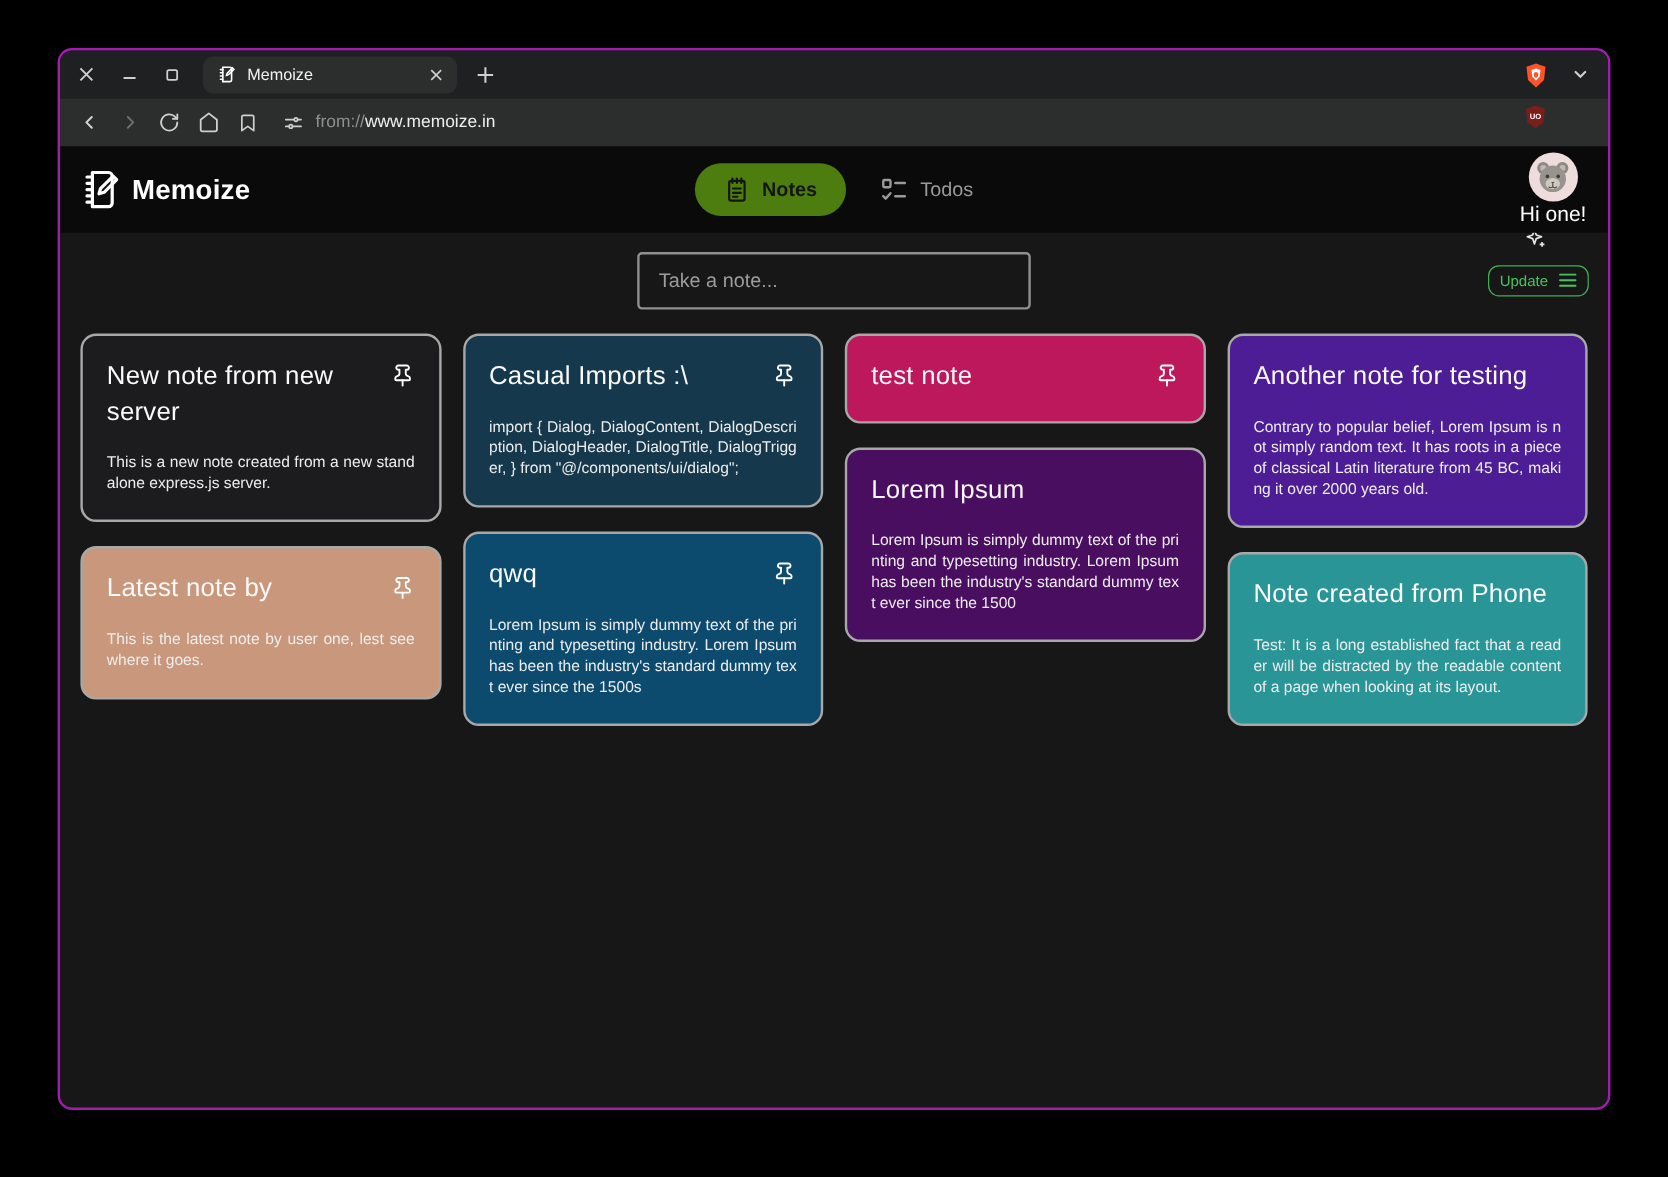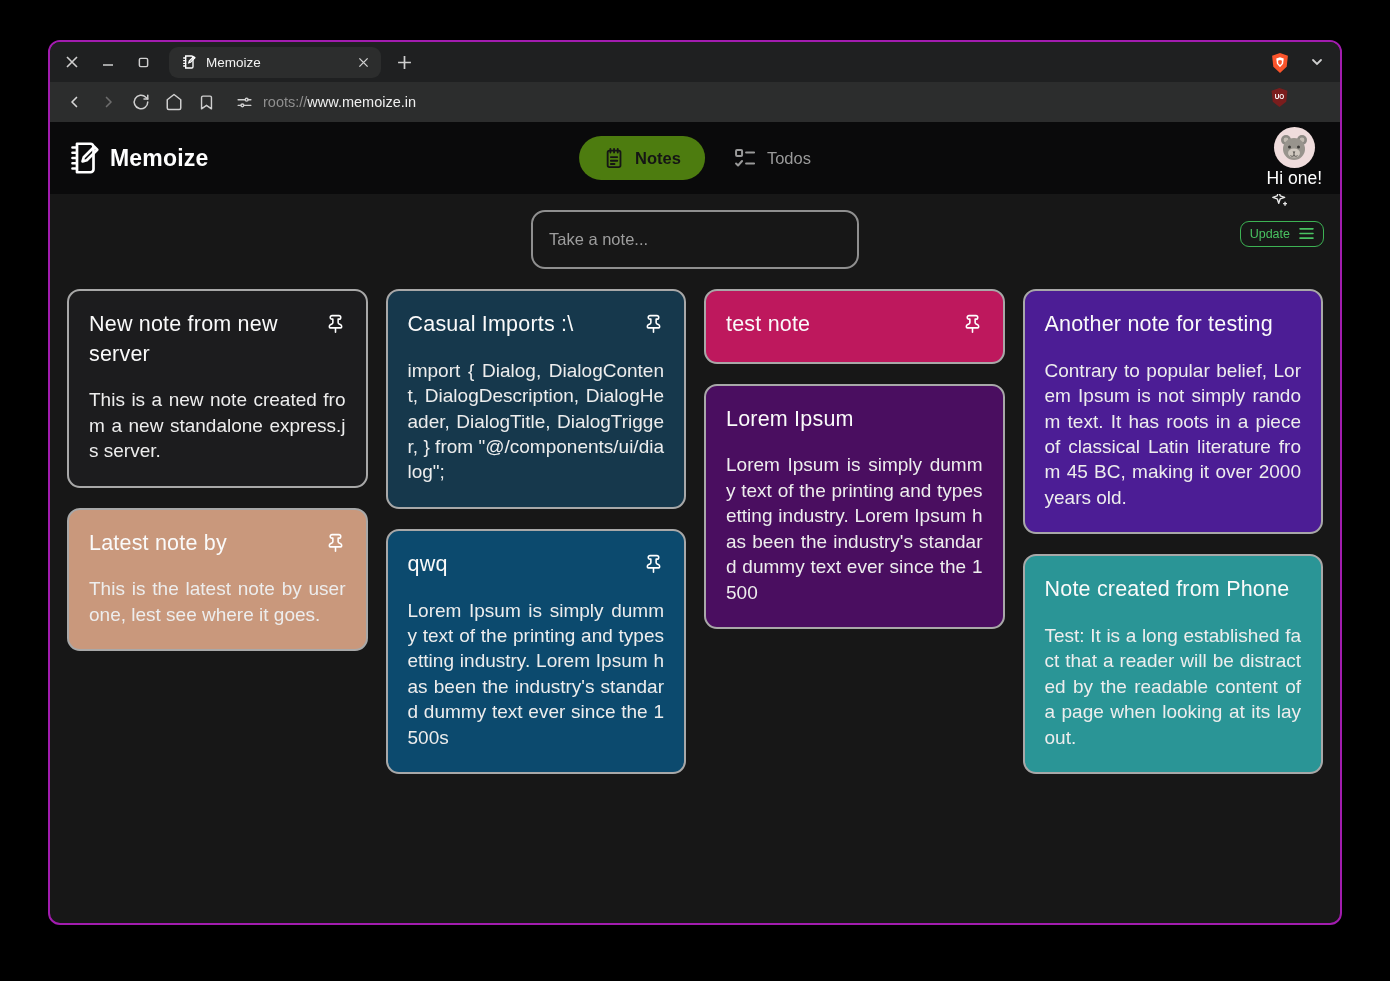--- a/index.html
+++ b/index.html
@@ -44,33 +44,33 @@
   .brand { display:flex; align-items:center; gap:6px; color:#fff; font-size:23px; font-weight:700; letter-spacing:.2px; }
   .center-tabs { position:absolute; left:50%; transform:translateX(-50%); display:flex; align-items:center; gap:28px; }
   .pill-notes { display:flex; align-items:center; gap:10px; background:#4d7c0f; color:#151515; border-radius:999px; padding:11px 24px; font-size:16.5px; font-weight:600; }
   .tab-todos { display:flex; align-items:center; gap:10px; color:#9a9a9a; font-size:16.5px; font-weight:500; }
   .userbox { margin-left:auto; display:flex; align-items:center; color:#fff; font-size:17.5px;flex-direction:column; }
   .avatar { width:41px; height:41px; border-radius:50%; background:#efdcdc; display:flex; align-items:center; justify-content:center; overflow:hidden; }
 
   
   .input-row { display:flex; justify-content:center; padding:16px 0 20px; }
   .note-input {
-    width:328px; height:59px; background:transparent; border:2px solid #8f8f8f; border-radius:14px;
+    width:328px; height:48px; background:transparent; border:2px solid #8f8f8f; border-radius:4px;
     color:#ececec; font-size:16.5px; padding:0 16px; font-family:"Liberation Sans", sans-serif; outline:none;
   }
   .note-input::placeholder { color:#9d9d9d; }
 
   
   .notes-grid { display:grid; grid-template-columns:repeat(4, 1fr); gap:20px 18px; padding:0 17px; align-items:start; }
   .notes-col { display:flex; flex-direction:column; gap:20px; }
   .note-card { border:2px solid #a8a8a8; border-radius:13px; padding:19px 20px 22px; color:#fff; }
   .note-head { display:flex; align-items:flex-start; justify-content:space-between; gap:10px; }
   .note-title { font-size:21.5px; font-weight:500; line-height:1.38; letter-spacing:.2px; color:#fafafa; }
   .pin { color:#fff; flex:none; margin-top:3px; }
-  .note-body { margin-top:18px; font-size:19px; line-height:1.34; color:#ededed; text-align:justify; word-break:break-all; }
+  .note-body { margin-top:18px; font-size:13px; line-height:1.34; color:#ededed; text-align:justify; word-break:break-all; }
 </style>
 </head>
 <body>
 
 <div class="window">
 
   <div class="tabstrip">
     <div class="winctl">
       <span class="icon-btn">
         <svg width="12" height="12" viewBox="0 0 12 12" stroke="currentColor" stroke-width="1.6" fill="none">
@@ -144,21 +144,21 @@
         </svg>
     </span>
     <div class="urlbox">
       <span class="icon-btn">
         <svg width="17" height="17" viewBox="0 0 24 24" stroke="currentColor" stroke-width="2" fill="none" stroke-linecap="round">
             <path d="M3 8h10M17 8h4M3 16h4M11 16h10"></path>
             <circle cx="15" cy="8" r="2"></circle>
             <circle cx="9" cy="16" r="2"></circle>
           </svg>
       </span>
-      <span><span class="url-scheme">roots://</span><span class="url-host">www.memoize.in</span></span>
+      <span><span class="url-scheme">from://</span><span class="url-host">www.memoize.in</span></span>
     </div>
     <div class="ext-icons">
       <span class="icon-btn">
         <svg width="19" height="19" viewBox="0 0 24 24" stroke="currentColor" stroke-width="2" fill="none" stroke-linecap="round">
             <circle cx="8" cy="10" r="4"></circle>
             <path d="M12 10h9M18 10v4M15 10v3"></path>
           </svg>
       </span>
       <span class="icon-btn">
         <svg width="18" height="18" viewBox="0 0 24 24" stroke="currentColor" stroke-width="2" fill="none">

